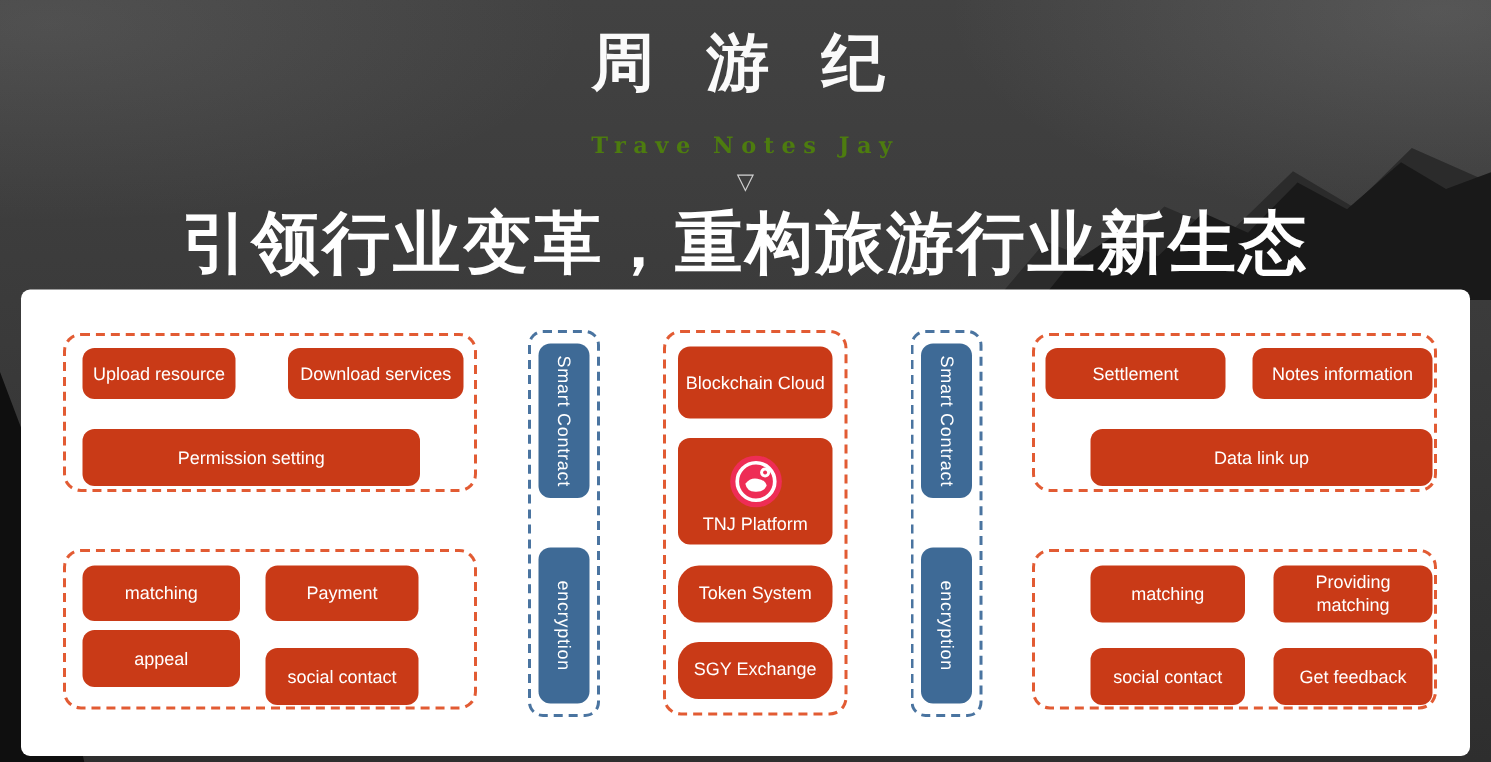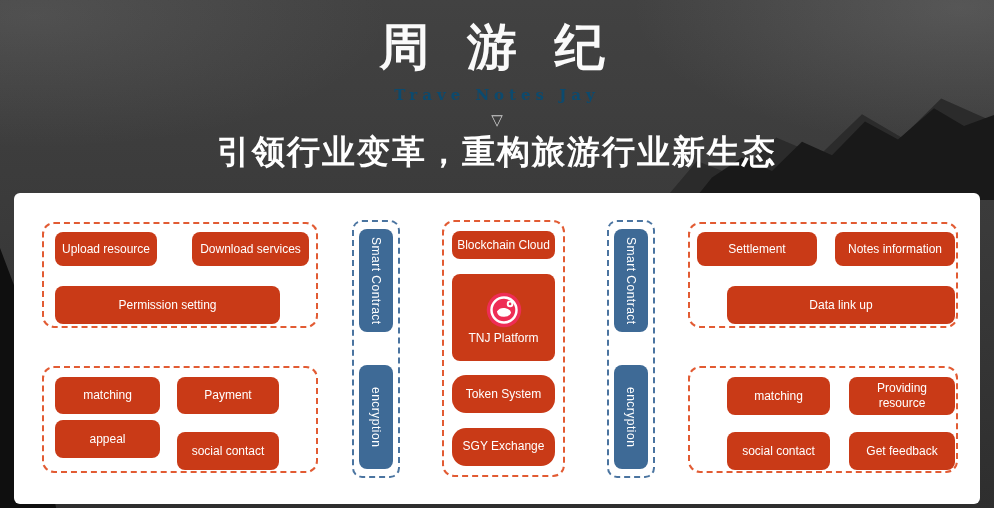--- a/index.html
+++ b/index.html
@@ -15,26 +15,26 @@
     background:radial-gradient(ellipse at 92% 5%,rgba(180,180,180,.18),transparent 60%);}
   .mountain-back{position:absolute;right:0;top:70px;width:330px;height:130px;background:#2b2b2b;
     clip-path:polygon(0 100%,10% 70%,22% 82%,34% 52%,47% 66%,60% 34%,72% 52%,84% 22%,100% 40%,100% 100%);}
   .mountain-front{position:absolute;right:0;top:88px;width:300px;height:112px;background:#191919;
     clip-path:polygon(0 100%,6% 80%,16% 62%,26% 74%,36% 48%,46% 60%,57% 30%,68% 46%,80% 18%,90% 34%,100% 24%,100% 100%);}
   .rock-bl{position:absolute;left:0;bottom:0;width:72px;height:260px;background:#0f0f0f;
     clip-path:polygon(0 0,30% 22%,62% 48%,48% 62%,78% 100%,0 100%);}
   
   .hero{position:absolute;left:0;top:0;width:100%;text-align:center;color:#fff;z-index:2;}
   .hero-title{margin-top:14px;font-family:"DejaVu Serif","Liberation Serif",serif;
-    font-size:50px;font-weight:700;letter-spacing:10px;color:#fafafa;}
-  .hero-subtitle{margin-top:5px;font-family:"DejaVu Serif","Liberation Serif",serif;
-    font-size:15px;font-weight:700;letter-spacing:5px;color:#0c4a6e;}
+    font-size:42px;font-weight:700;letter-spacing:10px;color:#fafafa;}
+  .hero-subtitle{margin-top:18px;font-family:"DejaVu Serif","Liberation Serif",serif;
+    font-size:15px;font-weight:700;letter-spacing:5px;color:#4d7c0f;}
   .hero-arrow{margin-top:8px;font-size:15px;line-height:1;color:#cfcfcf;}
   .hero-tagline{margin-top:3px;font-family:"DejaVu Serif","Liberation Serif",serif;
-    font-size:33px;font-weight:700;letter-spacing:2px;color:#ffffff;white-space:nowrap;}
+    font-size:45px;font-weight:700;letter-spacing:2px;color:#ffffff;white-space:nowrap;}
   
   .panel{position:absolute;left:14px;top:193px;width:966px;height:311px;
     background:#ffffff;border-radius:6px;z-index:3;}
   .group{position:absolute;border:2px dashed #e25b33;border-radius:12px;box-sizing:border-box;}
   .group.blue{border-color:#4a74a0;border-radius:10px;}
   .node{position:absolute;background:#c93a17;color:#fff;border-radius:8px;
     display:flex;align-items:center;justify-content:center;text-align:center;
     font-size:12px;line-height:1.25;padding:2px 4px;box-sizing:border-box;}
   
   #g-lt{left:28px;top:29px;width:276px;height:106px;}
@@ -50,23 +50,23 @@
     display:flex;align-items:center;justify-content:center;
     writing-mode:vertical-rl;text-orientation:mixed;
     font-size:12px;letter-spacing:.5px;line-height:1.2;text-align:center;}
   .vnode.tall1{height:103px;}
   .vnode.tall2{height:104px;}
   
   #g-c{left:428px;top:27px;width:123px;height:257px;}
   .core-inner{position:absolute;inset:0;padding:9px 10px;display:flex;flex-direction:column;
     justify-content:space-between;align-items:center;box-sizing:border-box;}
   .cnode{position:static;width:103px;}
-  .cnode.h36{height:28px;}
+  .cnode.h36{height:48px;}
   .cnode.h38{height:38px;border-radius:14px;}
-  .cnode.platform{height:87px;flex-direction:column;gap:3px;padding-top:6px;}
+  .cnode.platform{height:71px;flex-direction:column;gap:3px;padding-top:6px;}
   .tnj-icon{width:36px;height:36px;display:block;}
 </style>
 </head>
 <body>
 
 <div class="bg-glow-tl"></div>
 <div class="bg-glow-tr"></div>
 <div class="mountain-back"></div>
 <div class="mountain-front"></div>
 <div class="rock-bl"></div>
@@ -126,18 +126,18 @@
   </div>
 
   <div class="group" id="g-rt">
     <div class="node" style="left:7px;top:8px;width:120px;height:34px;text-align:center;">Settlement</div>
     <div class="node" style="left:145px;top:8px;width:120px;height:34px;">Notes information</div>
     <div class="node" style="left:37px;top:62px;width:228px;height:38px;">Data link up</div>
   </div>
 
   <div class="group" id="g-rb">
     <div class="node" style="left:37px;top:9px;width:103px;height:38px;">matching</div>
-    <div class="node" style="left:159px;top:9px;width:106px;height:38px;">Providing resource</div>
+    <div class="node" style="left:159px;top:9px;width:106px;height:38px;">Providing matching</div>
     <div class="node" style="left:37px;top:64px;width:103px;height:38px;">social contact</div>
     <div class="node" style="left:159px;top:64px;width:106px;height:38px;">Get feedback</div>
   </div>
 
 </div>
 
 </body></html>

